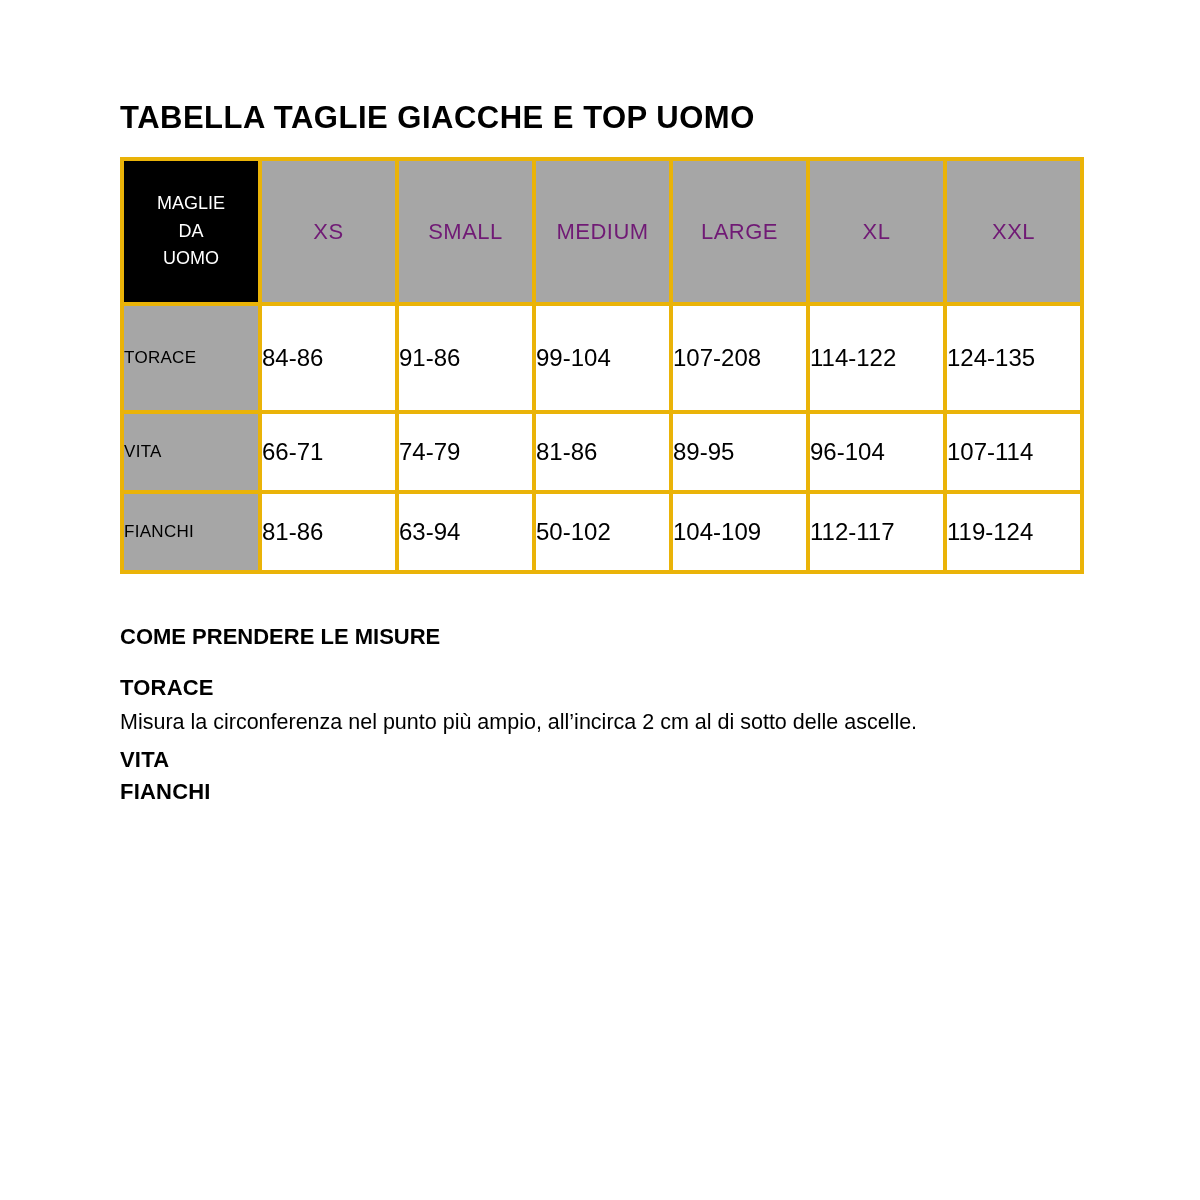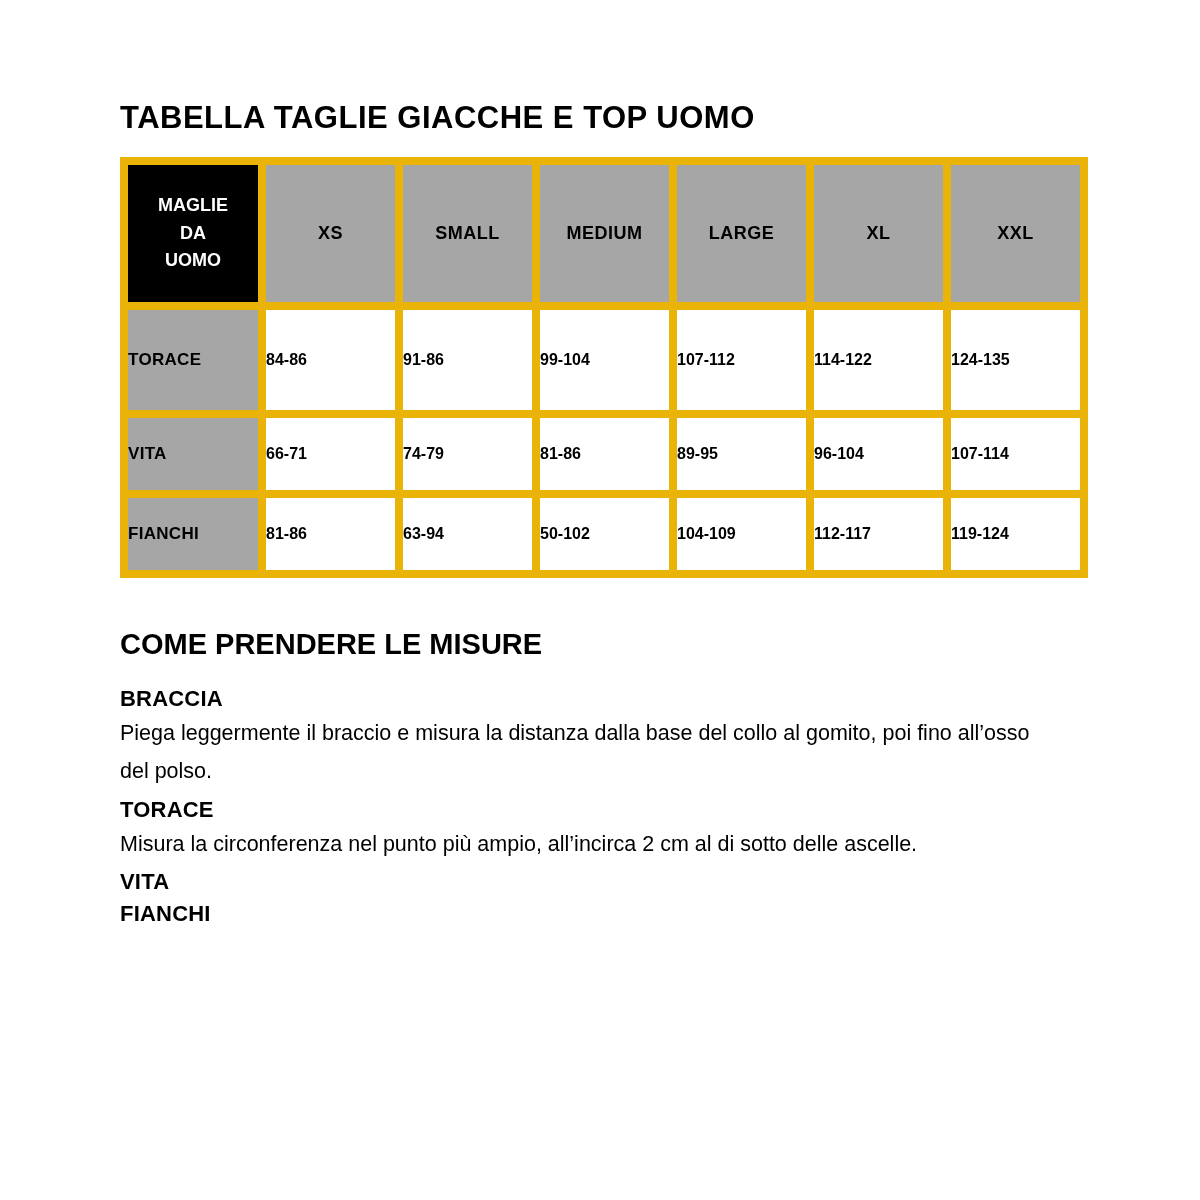--- a/index.html
+++ b/index.html
@@ -26,58 +26,58 @@
   }
   table.size-table {
     border-collapse: collapse;
     table-layout: fixed;
     width: 960px;
   }
   table.size-table col { width: 137px; }
   table.size-table col.first-col { width: 138px; }
   table.size-table th,
   table.size-table td {
-    border: 8px solid #eab308;
+    border: 4px solid #eab308;
     vertical-align: middle;
-    font-weight: bold;
+    font-weight: normal;
   }
   tr.header-row { height: 145px; }
   tr.row-torace { height: 108px; }
   tr.row-vita { height: 80px; }
   tr.row-fianchi { height: 80px; }
   tr.row-maniche { height: 110px; }
   .corner-cell {
     background: #000000;
     color: #ffffff;
     font-size: 18px;
     line-height: 1.55;
   }
   .corner-cell .corner-text {
     display: inline-block;
     max-width: 84px;
   }
   .size-head-cell {
     background: #a6a6a6;
-    color: #000000;
-    font-size: 18px;
+    color: #701a75;
+    font-size: 22px;
     letter-spacing: 0.5px;
   }
   .row-label-cell {
     background: #a6a6a6;
     color: #000000;
     font-size: 17px;
     letter-spacing: 0.3px;
   }
   .value-cell {
     background: #ffffff;
-    font-size: 16px;
+    font-size: 24px;
   }
   .instructions { margin-top: 50px; width: 925px; }
   h2.instructions-title {
-    font-size: 29px;
+    font-size: 22px;
     font-weight: bold;
     margin: 0 0 25px 0;
   }
   .measure-section h3 {
     font-size: 22px;
     font-weight: bold;
     margin: 6px 0 2px 0;
     letter-spacing: 0.2px;
   }
   .measure-section p {
@@ -115,21 +115,21 @@
         <th class="size-head-cell">LARGE</th>
         <th class="size-head-cell">XL</th>
         <th class="size-head-cell">XXL</th>
       </tr>
 
       <tr class="row-torace">
         <td class="row-label-cell">TORACE</td>
         <td class="value-cell">84-86</td>
         <td class="value-cell">91-86</td>
         <td class="value-cell">99-104</td>
-        <td class="value-cell">107-112</td>
+        <td class="value-cell">107-208</td>
         <td class="value-cell">114-122</td>
         <td class="value-cell">124-135</td>
       </tr>
 
       <tr class="row-vita">
         <td class="row-label-cell">VITA</td>
         <td class="value-cell">66-71</td>
         <td class="value-cell">74-79</td>
         <td class="value-cell">81-86</td>
         <td class="value-cell">89-95</td>
@@ -146,24 +146,20 @@
         <td class="value-cell">112-117</td>
         <td class="value-cell">119-124</td>
       </tr>
 
     </tbody>
   </table>
 
   <div class="instructions">
     <h2 class="instructions-title">COME PRENDERE LE MISURE</h2>
 
-    <div class="measure-section">
-      <h3>BRACCIA</h3>
-      <p>Piega leggermente il braccio e misura la distanza dalla base del collo al gomito, poi fino all’osso del polso.</p>
-    </div>
 
     <div class="measure-section">
       <h3>TORACE</h3>
       <p>Misura la circonferenza nel punto più ampio, all’incirca 2 cm al di sotto delle ascelle.</p>
     </div>
 
     <div class="measure-section">
       <h3>VITA</h3>
     </div>
 

